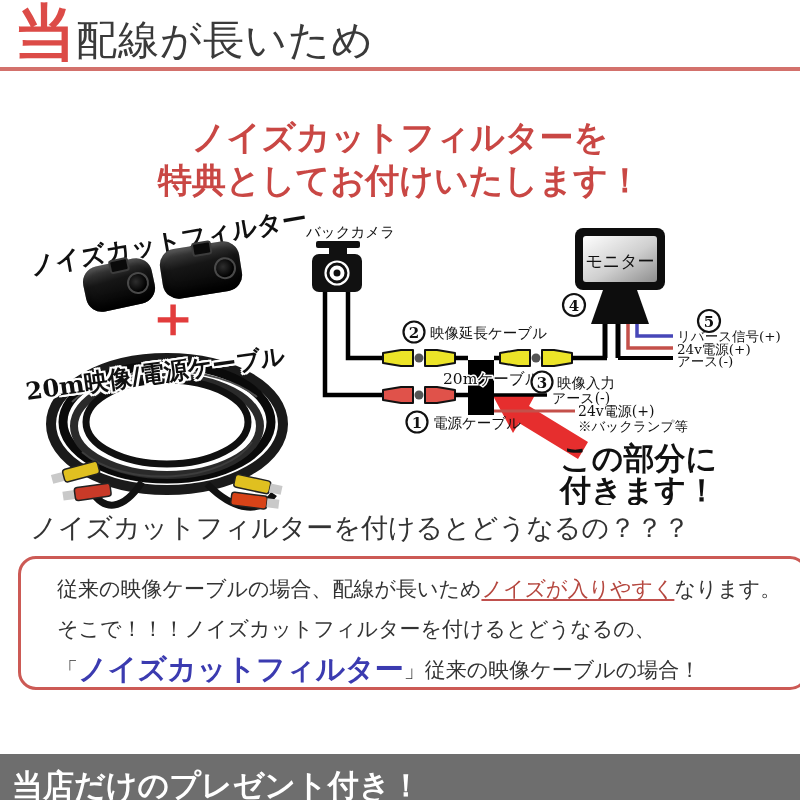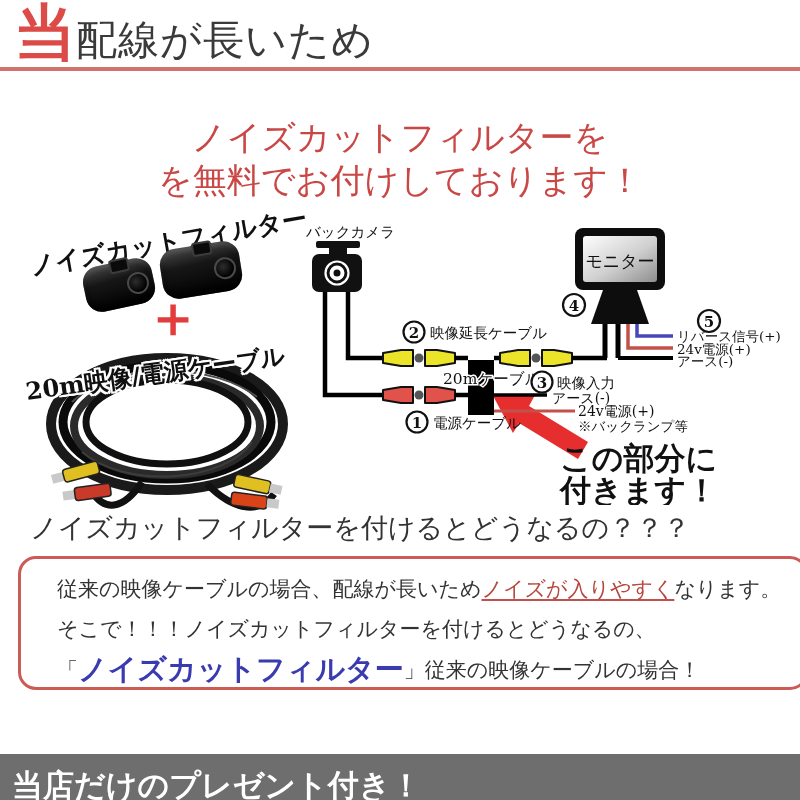--- a/index.html
+++ b/index.html
@@ -7,21 +7,21 @@
         font-family:"DejaVu Serif","Liberation Serif",serif;}
 
   
   .site-header{position:absolute;top:2px;left:14px;display:flex;align-items:baseline;}
   .header-first{font-size:62px;line-height:1;font-weight:bold;color:#dc4b47;}
   .header-rest{font-size:41px;color:#3a3a3a;letter-spacing:1px;}
   .header-underline{position:absolute;top:67px;left:0;width:800px;height:4px;background:#d3716c;}
 
   
   .hero{position:absolute;top:116px;left:0;width:800px;text-align:center;
-        font-size:34px;font-weight:normal;color:#c94744;line-height:43px;}
+        font-size:34px;font-weight:bold;color:#c94744;line-height:43px;}
 
   
   .outline-label{color:#101010;font-weight:bold;
     text-shadow:-2px -2px 0 #fff,2px -2px 0 #fff,-2px 2px 0 #fff,2px 2px 0 #fff,
                  0 -2px 0 #fff,0 2px 0 #fff,-2px 0 0 #fff,2px 0 0 #fff;}
   .filter-label{position:absolute;left:30px;top:250px;font-size:25px;white-space:nowrap;
         transform:rotate(-10deg);transform-origin:left center;}
   .cable-label{position:absolute;left:26px;top:376px;font-size:24px;white-space:nowrap;
         transform:rotate(-8deg);transform-origin:left center;z-index:3;}
   .core{position:absolute;border-radius:16px;
@@ -61,21 +61,21 @@
 <div class="page">
 
   <div class="site-header">
     <span class="header-first">当</span>
       <span class="header-rest">配線が長いため</span>
   </div>
   <div class="header-underline"></div>
 
   <div class="hero">
     <div>ノイズカットフィルターを</div>
-    <div>を無料でお付けしております！</div>
+    <div>特典としてお付けいたします！</div>
   </div>
 
   <div class="filter-label outline-label">ノイズカットフィルター</div>
   <div class="core core1"></div>
   <div class="core core2"></div>
   <div class="plus">＋</div>
 
   <svg class="coil-svg" width="280" height="178" viewBox="0 0 280 178">
     <ellipse cx="145" cy="82" rx="116" ry="66" fill="none" stroke="#1a1a1a" stroke-width="10"></ellipse>
     <ellipse cx="145" cy="80" rx="104" ry="57" fill="none" stroke="#0a0a0a" stroke-width="9"></ellipse>

